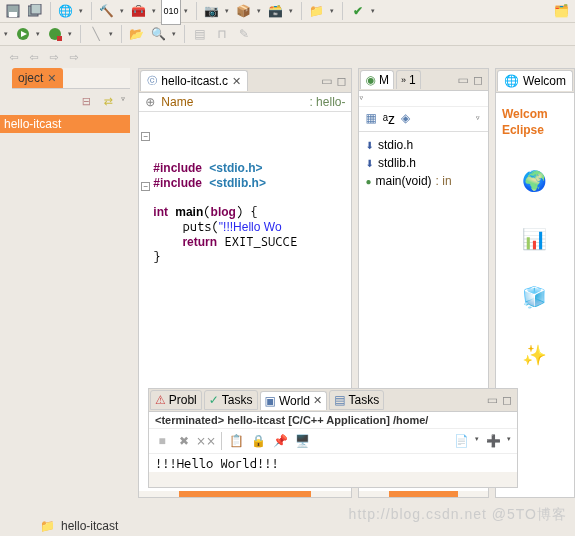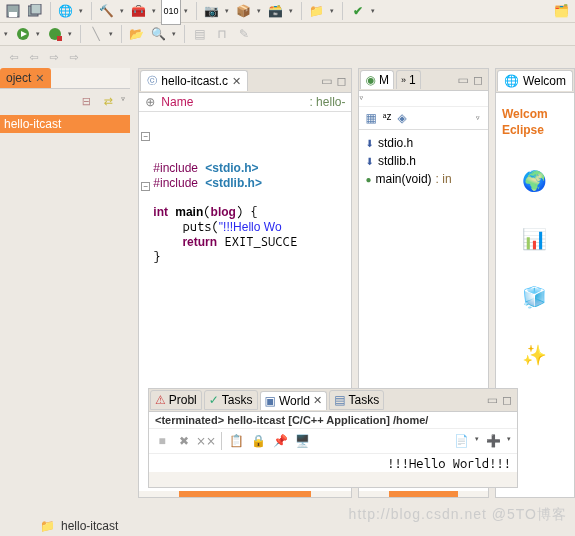--- a/index.html
+++ b/index.html
@@ -10,35 +10,35 @@
 .dd-arrow { width: 6px; height: 14px; color: #555; font-size: 7px; display: flex; align-items: center; cursor: pointer; }
 .sep { width: 1px; height: 18px; background: #ccc; margin: 0 2px; }
 
 .nav-row { display: flex; gap: 4px; padding: 3px 6px; background: #ede9e3; }
 .nav-btn { width: 16px; height: 16px; color: #b0b0b0; font-size: 11px; display:flex; align-items:center; justify-content:center; }
 
 .workbench { display: flex; height: 430px; background: #ede9e3; }
 
 
 .left-col { width: 140px; display: flex; flex-direction: column; }
-.left-tabs { display: flex; align-items: center; background: #f3f0eb; border-bottom: 1px solid #ccc; }
+.left-tabs { display: flex; align-items: center; background: #f3f0eb; border-bottom: 1px solid #ccc; margin-left: 12px; }
 .tab-active-orange { background: #f78c3d; color: #333; padding: 3px 6px; border-radius: 3px 3px 0 0; display: flex; align-items: center; gap: 4px; }
 .tab-close { font-size: 11px; color: #555; }
 .left-toolbar { display: flex; justify-content: flex-end; gap: 4px; padding: 3px; background: #ede9e3; }
 .left-tree { background: #ede9e3; flex: 1; }
 .tree-sel { background: #f78c3d; color: #fff; padding: 2px 4px; margin-top: 2px; }
 
 
 .center-col { width: 230px; display: flex; flex-direction: column; border: 1px solid #ccc; background: #f5f2ed; margin-left: 8px; }
 .ed-tabs { display: flex; align-items: center; justify-content: space-between; background: #e7e2da; border-bottom: 1px solid #ccc; padding: 1px; }
 .ed-tab { background: #fff; border: 1px solid #ccc; border-bottom: none; padding: 3px 6px; display: flex; align-items: center; gap: 4px; border-radius: 3px 3px 0 0; }
 .ctrl-icons { display: flex; gap: 4px; padding-right: 4px; }
 .ed-header { display: flex; background: #fff; border-bottom: 1px solid #ddd; padding: 2px 6px; font-family: "Ubuntu Mono", monospace; font-size: 13px; }
 .ed-body { background: #fff; flex: 1; padding: 6px 4px 6px 14px; white-space: pre; font-family: "Ubuntu Mono", monospace; font-size: 13px; overflow: hidden; position: relative; }
-.kw-pp { color: #7d0055; font-weight: normal; }
+.kw-pp { color: #7d0055; font-weight: bold; }
 .kw-inc { color: #2a7db0; font-weight: bold; }
 .kw-str { color: #2a2af0; }
 .kw-bold { color: #7d0055; font-weight: bold; text-align: right; }
 .fold { position: absolute; left: 2px; width: 9px; height: 9px; border: 1px solid #999; background: #fff; font-size: 8px; line-height: 7px; text-align: center; color: #555; }
 .ed-bottom-bar { height: 6px; background: #f78c3d; margin: 0 40px; }
 
 
 .right-col { width: 140px; border: 1px solid #ccc; background: #f5f2ed; margin-left: 6px; display: flex; flex-direction: column; }
 .ol-tabs { display: flex; align-items: center; justify-content: space-between; padding: 1px; border-bottom: 1px solid #ccc; background: #e7e2da; }
 .ol-tab { background: #fff; border: 1px solid #ccc; border-bottom: none; padding: 2px 4px; display:flex; gap:3px; align-items:center; border-radius: 3px 3px 0 0; }
@@ -56,21 +56,21 @@
 .wc-title { color: #e87722; font-weight: bold; font-size: 14px; text-align:left; width:100%; padding-left:2px;}
 .wc-icon { width: 28px; height: 28px; display:flex; align-items:center; justify-content:center; font-size:20px;}
 
 
 .bottom-area { position: absolute; left: 148px; top: 460px; width: 370px; height: 100px; border: 1px solid #ccc; background: #f5f2ed; }
 .bv-tabs { display: flex; align-items: center; gap: 2px; padding: 1px; border-bottom: 1px solid #ccc; background: #e7e2da; }
 .bv-tab { background: #e7e2da; border: 1px solid #ccc; padding: 2px 4px; display:flex; gap:3px; align-items:center; border-radius:3px 3px 0 0;}
 .bv-tab.active { background: #fff; border-bottom:none; }
 .bv-path { background: #fff; padding: 2px 6px; font-size: 11px; color: #333; border-bottom: 1px solid #eee; font-weight: bold;}
 .bv-tools { display: flex; gap: 4px; padding: 3px 4px; background: #fff; border-bottom:1px solid #eee; }
-.bv-out { background: #fff; padding: 2px 6px; font-family: "Ubuntu Mono", monospace; font-size: 13px; text-align: right; }
+.bv-out { background: #fff; padding: 2px 6px; font-family: "Ubuntu Mono", monospace; font-size: 13px; }
 
 .status-bar { position: absolute; bottom: 0; left: 0; right: 0; height: 20px; display:flex; align-items:center; padding-left: 40px; gap:6px; color:#333; font-size:12px;}
 .watermark { position: absolute; right: 8px; bottom: 12px; color: #ccc; font-size: 14px; letter-spacing: 1px; }
 
 svg { display: block; }
 </style>
 </head>
 <body>
 
 <div class="toolbar-row">
@@ -177,21 +177,21 @@
         <span>hello-itcast.c</span>
         <span class="tab-close">✕</span>
       </div>
       <div class="ctrl-icons">
         <span style="color:#888">▭</span>
         <span style="color:#888">◻</span>
       </div>
     </div>
     <div class="ed-header">
       <span style="color:#888;margin-right:6px">⊕</span>
-      <span style="color:#be185d">Name</span>
+      <span style="color:#a16207">Name</span>
       <span style="flex:1"></span>
       <span style="color:#6a8a5a">: hello-</span>
     </div>
     <div class="ed-body">
 <span class="fold" style="top:20px">−</span>
 <span class="fold" style="top:70px">−</span>
 <span class="kw-pp">#include</span> <span class="kw-inc">&lt;stdio.h&gt;</span>
 <span class="kw-pp">#include</span> <span class="kw-inc">&lt;stdlib.h&gt;</span>
 
 <span class="kw-bold">int</span> <b>main</b>(<span class="kw-bold">blog</span>) {
@@ -217,21 +217,21 @@
       <div class="ctrl-icons">
           <span style="color:#888">▭</span>
           <span style="color:#888">◻</span>
         </div>
     </div>
     <div style="height:16px;background:#fff;border-bottom:1px solid #eee;text-align:right;padding-right:6px">
         <span class="dd-arrow">▿</span>
       </div>
     <div class="ol-toolbar">
       <span style="color:#5a7fb0">▦</span>
-      <span style="font-size:10px">ᵃz</span>
+      <span style="font-size:14px">ᵃz</span>
       <span style="color:#5a7fb0">◈</span>
       <span style="flex:1"></span>
       <span class="dd-arrow">▿</span>
     </div>
     <div class="ol-body">
       <div class="ol-item">
           <span class="ol-inc">⬇</span>
           <span>stdio.h</span>
         </div>
       <div class="ol-item">

